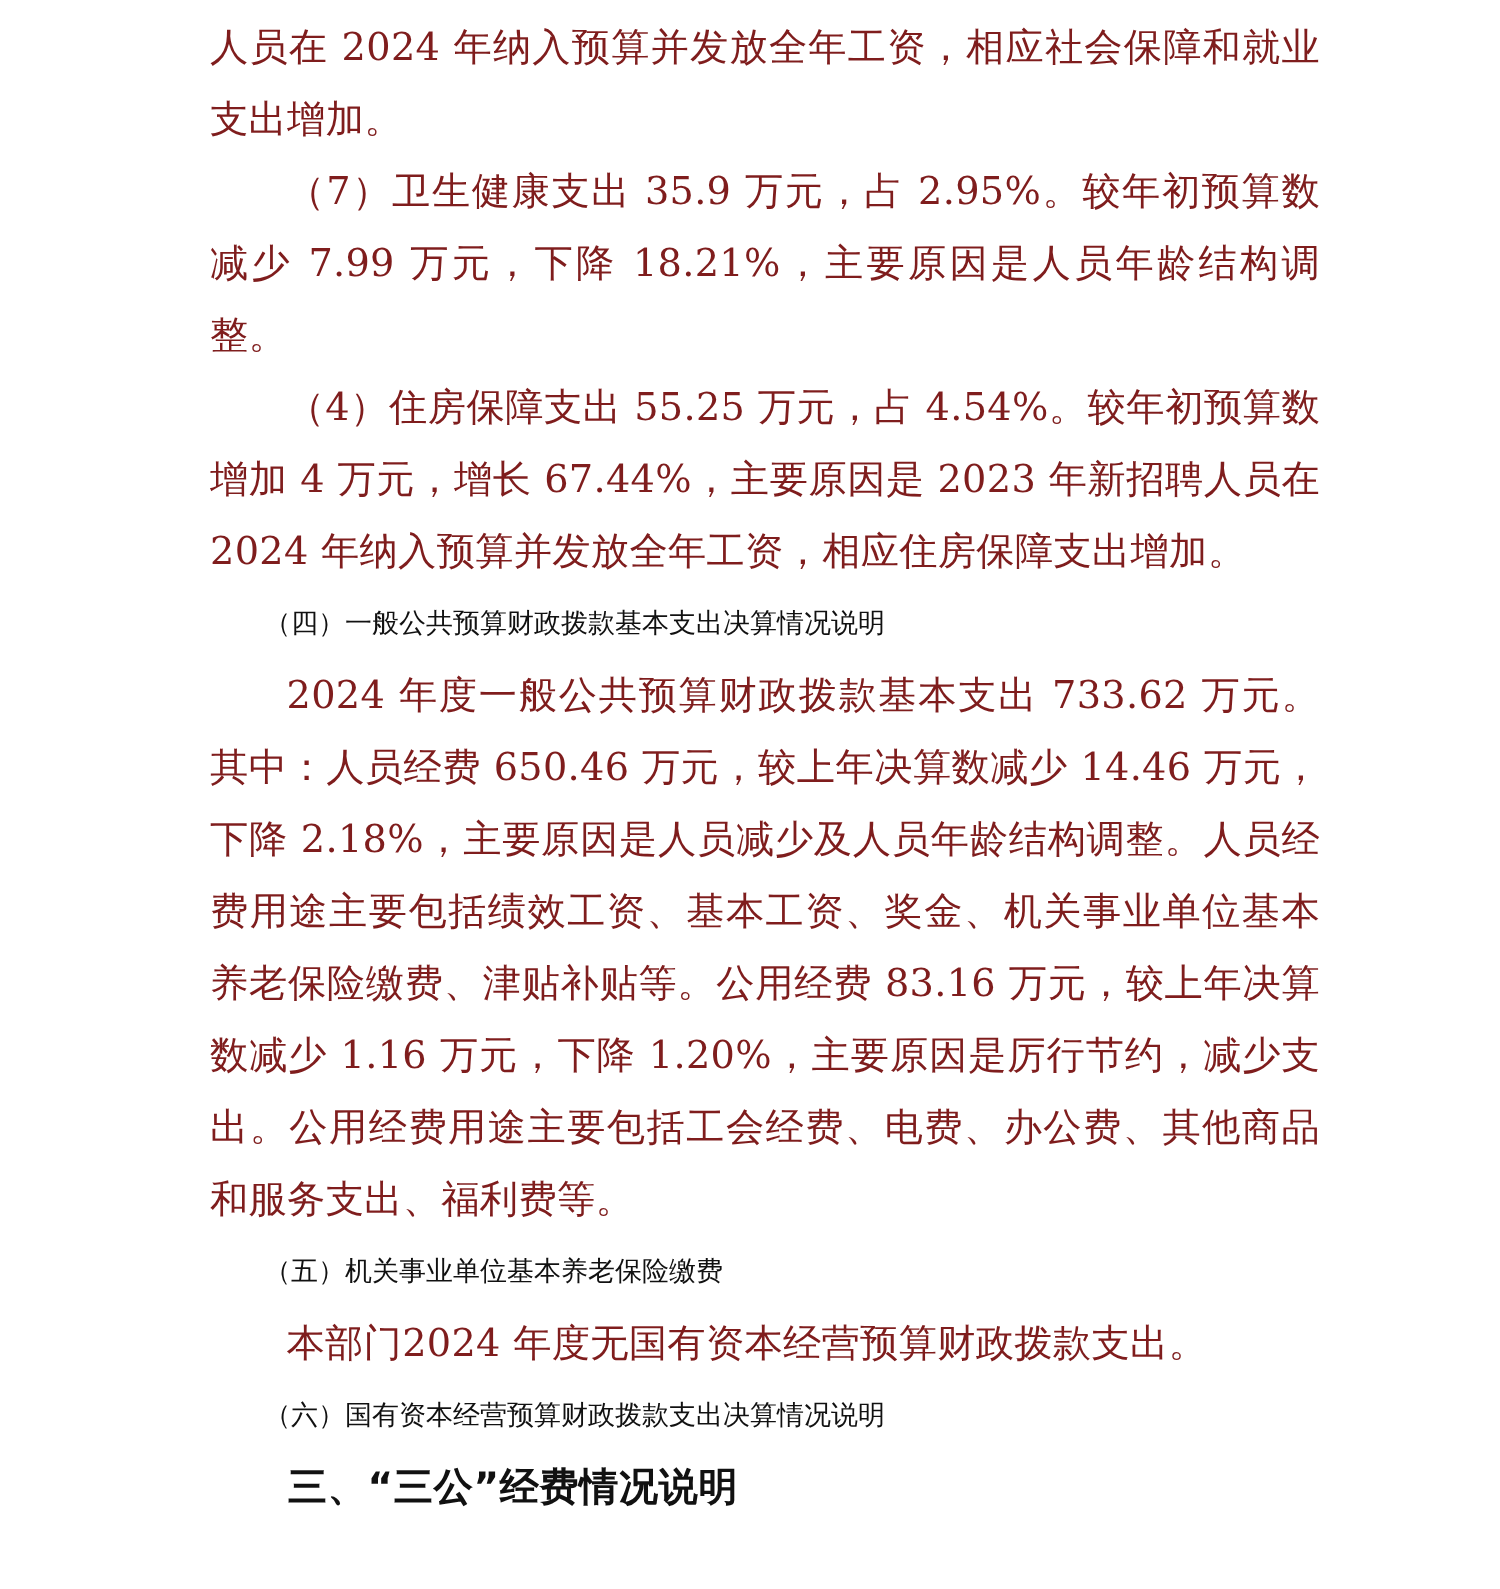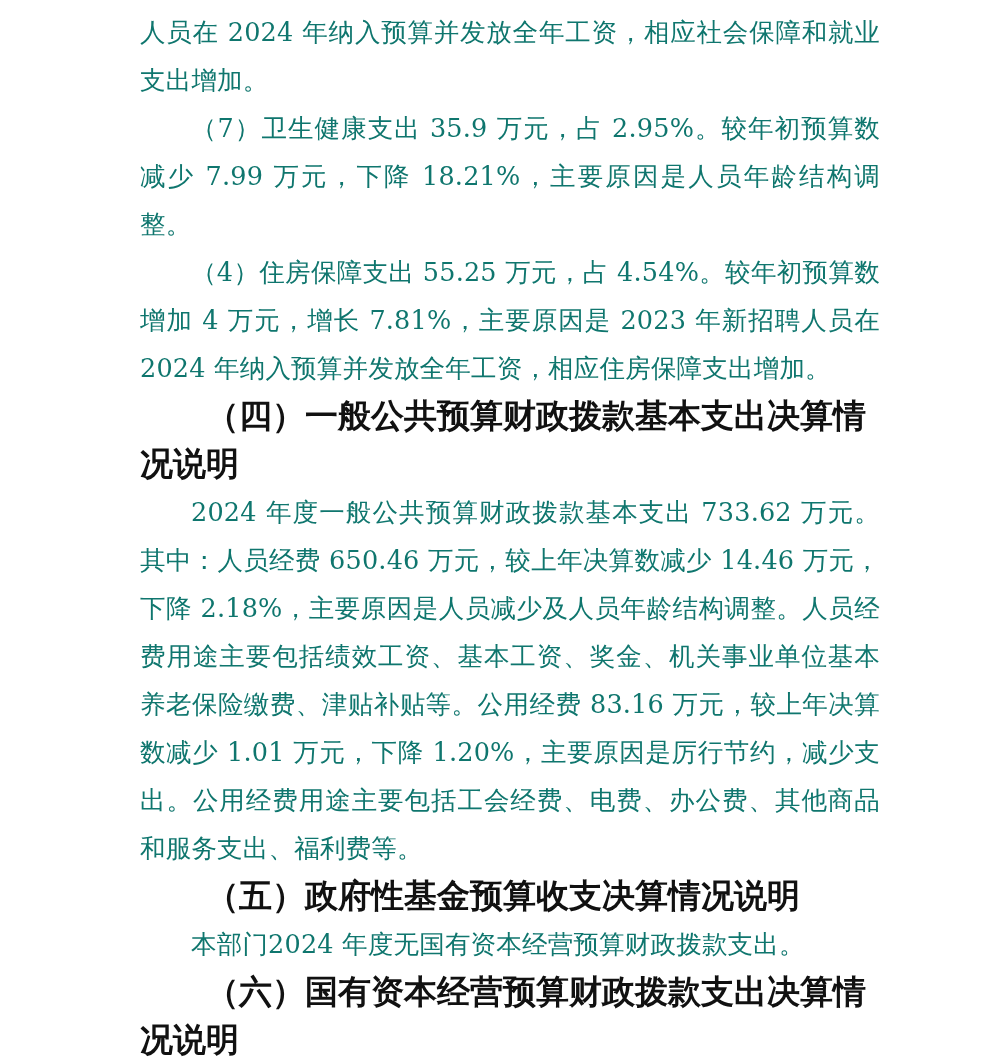--- a/index.html
+++ b/index.html
@@ -21,31 +21,31 @@
     padding: 8px 120px 0 140px;
     position: relative;
   }
   .para {
     font-size: 25.5px;
     line-height: 48px;
     letter-spacing: 0.2px;
     text-align: justify;
     text-justify: inter-ideograph;
     margin: 0;
-    color: #0f766e;
+    color: #7f1d1d;
   }
   .indent {
     text-indent: 2em;
   }
   .heading {
-    font-size: 33px;
+    font-size: 18px;
     line-height: 48px;
     margin: 0;
     font-family: "DejaVu Sans", "Liberation Sans", sans-serif;
-    font-weight: bold;
+    font-weight: normal;
     text-indent: 2em;
     color: #111111;
   }
   .heading-major {
     font-size: 26px;
     line-height: 48px;
     margin: 0;
     font-family: "DejaVu Sans", "Liberation Sans", sans-serif;
     font-weight: bold;
     text-indent: 2em;
@@ -55,27 +55,27 @@
 </style>
 </head>
 <body>
 
 <div class="page">
 
   <p class="para">人员在 2024 年纳入预算并发放全年工资，相应社会保障和就业支出增加。</p>
 
   <p class="para indent">（7）卫生健康支出 35.9 万元，占 2.95%。较年初预算数减少 7.99 万元，下降 18.21%，主要原因是人员年龄结构调整。</p>
 
-  <p class="para indent">（4）住房保障支出 55.25 万元，占 4.54%。较年初预算数增加 4 万元，增长 7.81%，主要原因是 2023 年新招聘人员在 2024 年纳入预算并发放全年工资，相应住房保障支出增加。</p>
+  <p class="para indent">（4）住房保障支出 55.25 万元，占 4.54%。较年初预算数增加 4 万元，增长 67.44%，主要原因是 2023 年新招聘人员在 2024 年纳入预算并发放全年工资，相应住房保障支出增加。</p>
 
   <p class="heading">（四）一般公共预算财政拨款基本支出决算情况说明</p>
 
-  <p class="para indent">2024 年度一般公共预算财政拨款基本支出 733.62 万元。其中：人员经费 650.46 万元，较上年决算数减少 14.46 万元，下降 2.18%，主要原因是人员减少及人员年龄结构调整。人员经费用途主要包括绩效工资、基本工资、奖金、机关事业单位基本养老保险缴费、津贴补贴等。公用经费 83.16 万元，较上年决算数减少 1.01 万元，下降 1.20%，主要原因是厉行节约，减少支出。公用经费用途主要包括工会经费、电费、办公费、其他商品和服务支出、福利费等。</p>
+  <p class="para indent">2024 年度一般公共预算财政拨款基本支出 733.62 万元。其中：人员经费 650.46 万元，较上年决算数减少 14.46 万元，下降 2.18%，主要原因是人员减少及人员年龄结构调整。人员经费用途主要包括绩效工资、基本工资、奖金、机关事业单位基本养老保险缴费、津贴补贴等。公用经费 83.16 万元，较上年决算数减少 1.16 万元，下降 1.20%，主要原因是厉行节约，减少支出。公用经费用途主要包括工会经费、电费、办公费、其他商品和服务支出、福利费等。</p>
 
-  <p class="heading">（五）政府性基金预算收支决算情况说明</p>
+  <p class="heading">（五）机关事业单位基本养老保险缴费</p>
 
   <p class="para indent">本部门2024 年度无国有资本经营预算财政拨款支出。</p>
 
   <p class="heading">（六）国有资本经营预算财政拨款支出决算情况说明</p>
 
 
   <p class="heading-major">三、“三公”经费情况说明</p>
 
 </div>
 

